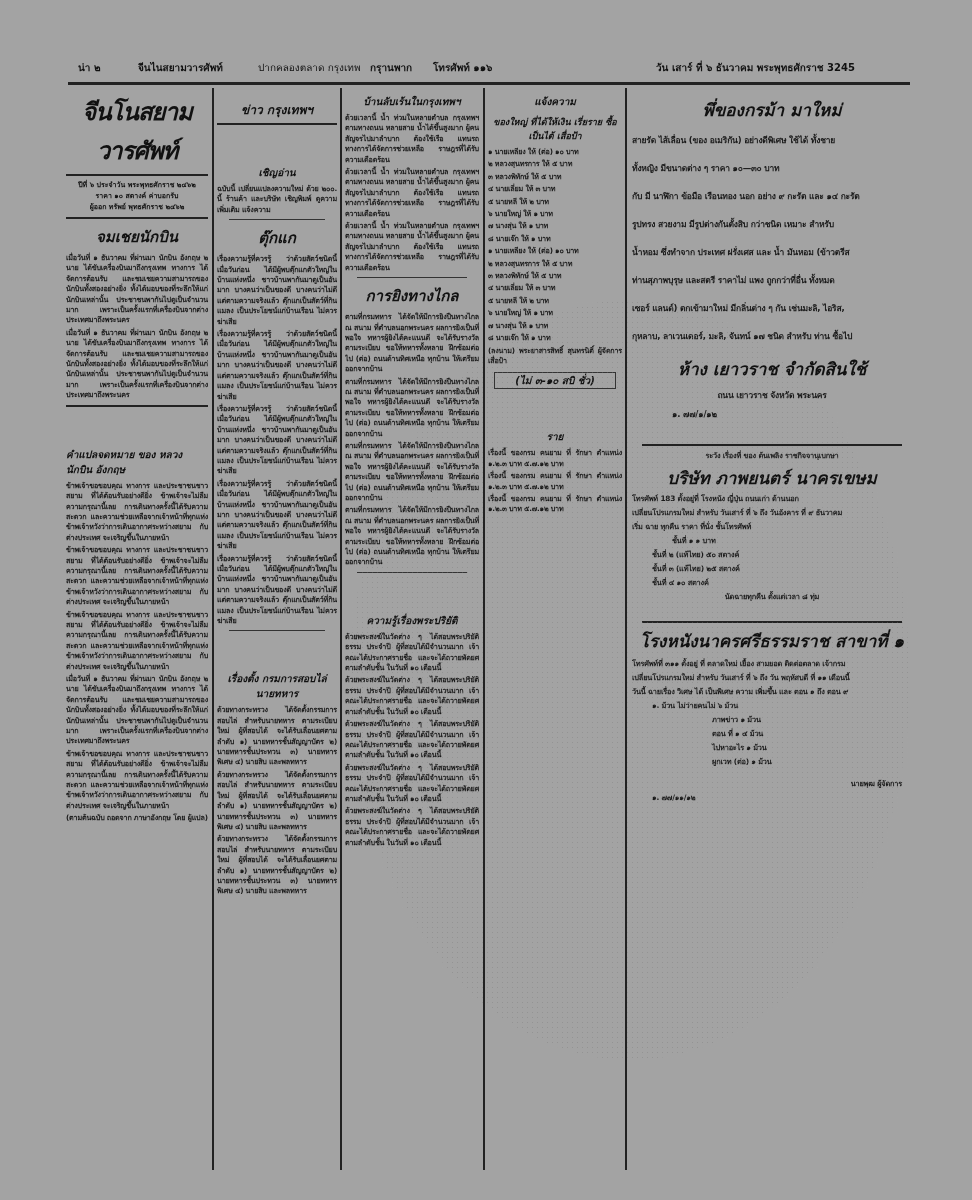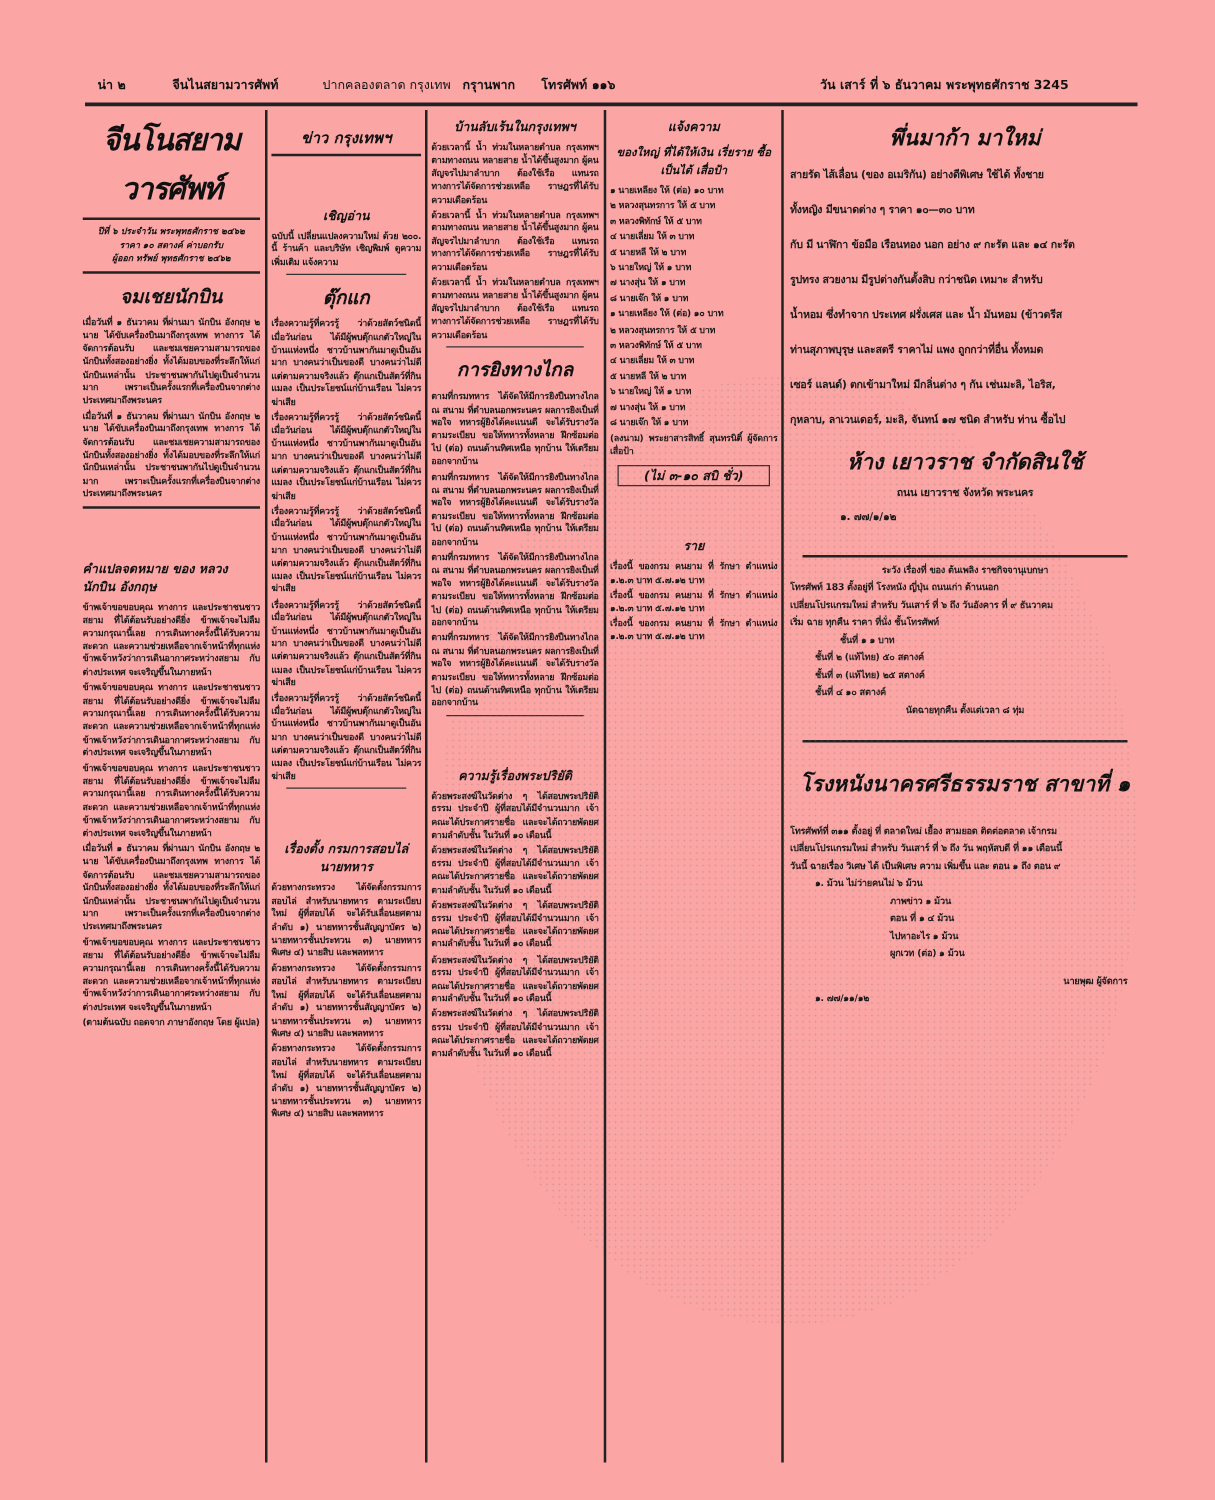--- a/index.html
+++ b/index.html
@@ -1,34 +1,34 @@
 <!DOCTYPE html>
 <html><head>
 <meta charset="utf-8">
 <style>
   html, body { margin:0; padding:0; background:#ffffff; }
   body { width:972px; height:1200px; position:relative; overflow:hidden;
          font-family:"DejaVu Sans", sans-serif; color:#111; }
-  .page { position:absolute; left:0; top:0; width:972px; height:1200px; background:#fca5a5; }
+  .page { position:absolute; left:0; top:0; width:972px; height:1200px; background:#a3a3a3; }
   .header { position:absolute; left:78px; top:60px; width:830px; height:20px;
             font-size:10px; font-weight:bold; white-space:nowrap; }
   .header span { position:absolute; top:0; }
   .rule-top { position:absolute; left:68px; top:82px; width:842px; height:3px; background:#222; }
   .col { position:absolute; top:88px; bottom:30px; overflow:hidden; }
   .vline { position:absolute; top:88px; width:2px; background:#222; bottom:30px; }
   .col p { margin:0 0 2px 0; font-size:7.2px; line-height:10.4px; letter-spacing:-0.2px;
            text-align:justify; color:#1a1a1a; font-weight:bold; }
   .hd { text-align:center; font-weight:bold; margin:6px 0 4px 0;font-style:italic; }
   .hd-xl { font-size:24px; font-family:"DejaVu Serif", serif; letter-spacing:-1px; }
   .hd-l { font-size:15px; }
   .hd-m { font-size:12px; }
   .hd-s { font-size:10px;margin-top:40px; }
   .rule { height:2px; background:#222; margin:4px 0; }
   .rule-thin { height:1px; background:#333; margin:4px 12px; }
-  .small-center { font-size:7px; text-align:center; line-height:11px; font-weight:bold;font-style:italic; }
+  .small-center { font-size:7px; text-align:center; line-height:11px; font-weight:bold; }
   .ad p { font-size:8.5px; line-height:26px; font-weight:bold; text-align:left; }
   .ad .hd-l { font-size:17px; }
   .ad2 p { font-size:7.4px; line-height:12px; }
   .noise { position:absolute; pointer-events:none; opacity:0.35;
            background-image: radial-gradient(#777 0.6px, transparent 0.8px);
            background-size:5px 5px; }
 </style>
 </head>
 <body>
 
@@ -130,48 +130,49 @@
     <p>(ลงนาม) พระยาสารสิทธิ์ สุนทรนิติ์ ผู้จัดการ เสื่อป้า</p>
     <div class="hd hd-s" style="border:1px solid #333;margin:6px 6px">(ไม่ ๓-๑๐ สบิ ชั่ว)</div>
     <div class="hd hd-s">ราย</div>
     <p>เรื่องนี้ ของกรม คนยาม ที่ รักษา ตำแหน่ง ๑.๒.๓ บาท ๕.๗.๑๒ บาท</p>
     <p>เรื่องนี้ ของกรม คนยาม ที่ รักษา ตำแหน่ง ๑.๒.๓ บาท ๕.๗.๑๒ บาท</p>
     <p>เรื่องนี้ ของกรม คนยาม ที่ รักษา ตำแหน่ง ๑.๒.๓ บาท ๕.๗.๑๒ บาท</p>
   </div>
 
   <div class="col ad" style="left:632px;width:280px">
     <div>
-      <div class="hd hd-l" style="margin-top:8px">พึ่นมาก้า มาใหม่</div>
+      <div class="hd hd-l" style="margin-top:8px">พึ่ของกรม้า มาใหม่</div>
       <p>สายรัด ไส้เลื่อน (ของ อเมริกัน) อย่างดีพิเศษ ใช้ได้ ทั้งชาย</p>
       <p>ทั้งหญิง มีขนาดต่าง ๆ ราคา ๑๐—๓๐ บาท</p>
       <p>กับ มี นาฬิกา ข้อมือ เรือนทอง นอก อย่าง ๙ กะรัต และ ๑๔ กะรัต</p>
       <p>รูปทรง สวยงาม มีรูปต่างกันตั้งสิบ กว่าชนิด เหมาะ สำหรับ</p>
       <p>น้ำหอม ซึ่งทำจาก ประเทศ ฝรั่งเศส และ น้ำ มันหอม (ข้าวตรีส</p>
       <p>ท่านสุภาพบุรุษ และสตรี ราคาไม่ แพง ถูกกว่าที่อื่น ทั้งหมด</p>
       <p>เซอร์ แลนด์) ตกเข้ามาใหม่ มีกลิ่นต่าง ๆ กัน เช่นมะลิ, ไอริส,</p>
       <p>กุหลาบ, ลาเวนเดอร์, มะลิ, จันทน์ ๑๗ ชนิด สำหรับ ท่าน ซื้อไป</p>
       <div class="hd hd-l">ห้าง เยาวราช จำกัดสินใช้</div>
       <p style="text-align:center;line-height:18px">ถนน เยาวราช จังหวัด พระนคร</p>
       <p style="line-height:16px;padding-left:40px">๑. ๗๗/๑/๑๒</p>
     </div>
     <div class="rule" style="margin:22px 10px 4px 10px"></div>
     <div class="ad2">
       <p style="text-align:center">ระวัง เรื่องที่ ของ ต้นเพลิง ราชกิจจานุเบกษา</p>
+      <div class="hd hd-l" style="margin:2px 0">บริษัท ภาพยนตร์ นาครเขษม</div>
       <p>โทรศัพท์ 183 ตั้งอยู่ที่ โรงหนัง ญี่ปุ่น ถนนเก่า ด้านนอก</p>
       <p>เปลี่ยนโปรแกรมใหม่ สำหรับ วันเสาร์ ที่ ๖ ถึง วันอังคาร ที่ ๙ ธันวาคม</p>
       <p>เริ่ม ฉาย ทุกคืน ราคา ที่นั่ง ชั้นโทรศัพท์</p>
       <p style="padding-left:40px">ชั้นที่ ๑ ๑ บาท</p>
       <p style="padding-left:20px">ชั้นที่ ๒ (แท้ไทย) ๕๐ สตางค์</p>
       <p style="padding-left:20px">ชั้นที่ ๓ (แท้ไทย) ๒๕ สตางค์</p>
       <p style="padding-left:20px">ชั้นที่ ๔ ๑๐ สตางค์</p>
       <p style="text-align:center">นัดฉายทุกคืน ตั้งแต่เวลา ๘ ทุ่ม</p>
     </div>
     <div class="rule" style="margin:18px 10px 4px 10px"></div>
     <div class="ad2">
-      <div class="hd hd-l" style="margin:19px 0">โรงหนังนาครศรีธรรมราช สาขาที่ ๑</div>
+      <div class="hd hd-l" style="margin:4px 0">โรงหนังนาครศรีธรรมราช สาขาที่ ๑</div>
       <p>โทรศัพท์ที่ ๓๑๑ ตั้งอยู่ ที่ ตลาดใหม่ เยื้อง สามยอด ติดต่อตลาด เจ้ากรม</p>
       <p>เปลี่ยนโปรแกรมใหม่ สำหรับ วันเสาร์ ที่ ๖ ถึง วัน พฤหัสบดี ที่ ๑๑ เดือนนี้</p>
       <p>วันนี้ ฉายเรื่อง วิเศษ ได้ เป็นพิเศษ ความ เพิ่มขึ้น และ ตอน ๑ ถึง ตอน ๙</p>
       <p style="padding-left:20px">๑. ม้วน ไม่ว่ายคนไม่ ๖ ม้วน</p>
       <p style="padding-left:80px">ภาพข่าว ๑ ม้วน</p>
       <p style="padding-left:80px">ตอน ที่ ๑ ๔ ม้วน</p>
       <p style="padding-left:80px">ไปหาอะไร ๑ ม้วน</p>
       <p style="padding-left:80px">ผูกเวท (ต่อ) ๑ ม้วน</p>
       <p style="text-align:right;padding-right:10px;margin-top:10px">นายพุฒ ผู้จัดการ</p>
       <p style="padding-left:20px">๑. ๗๗/๑๑/๑๒</p>

